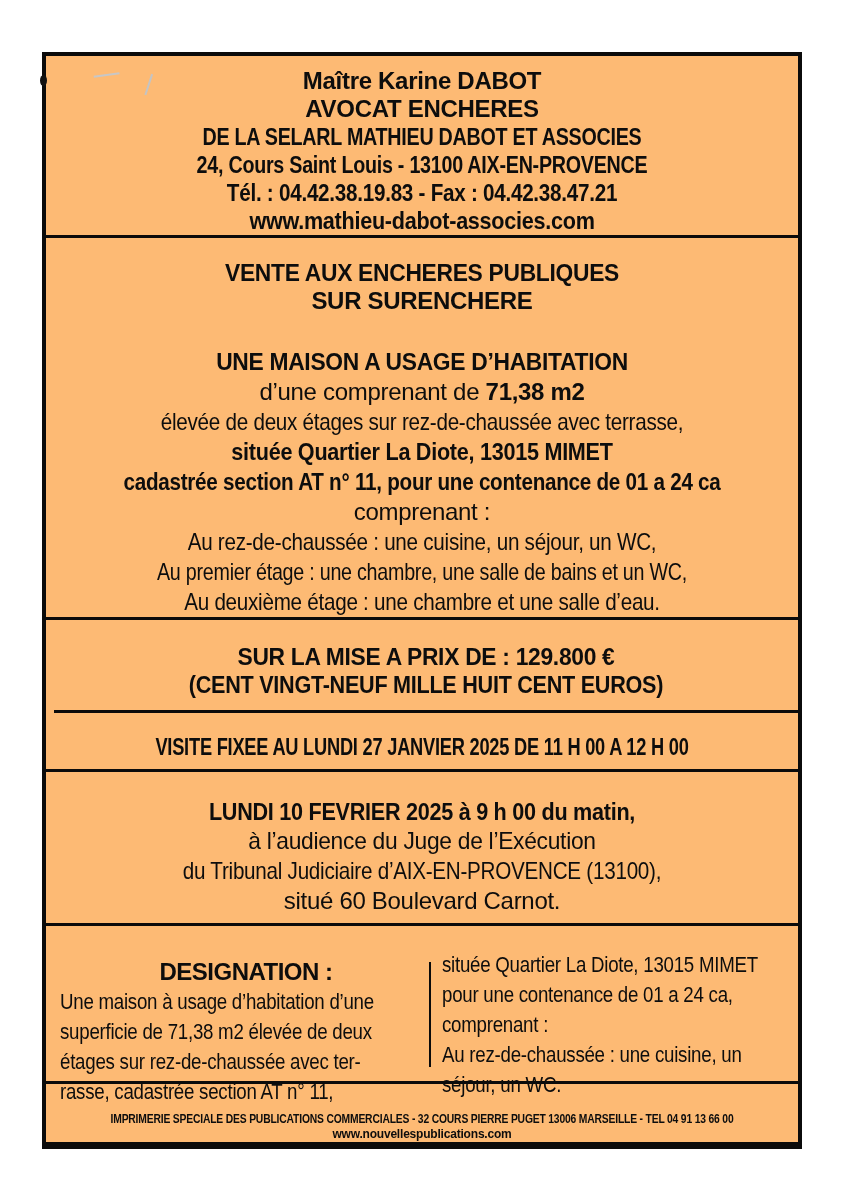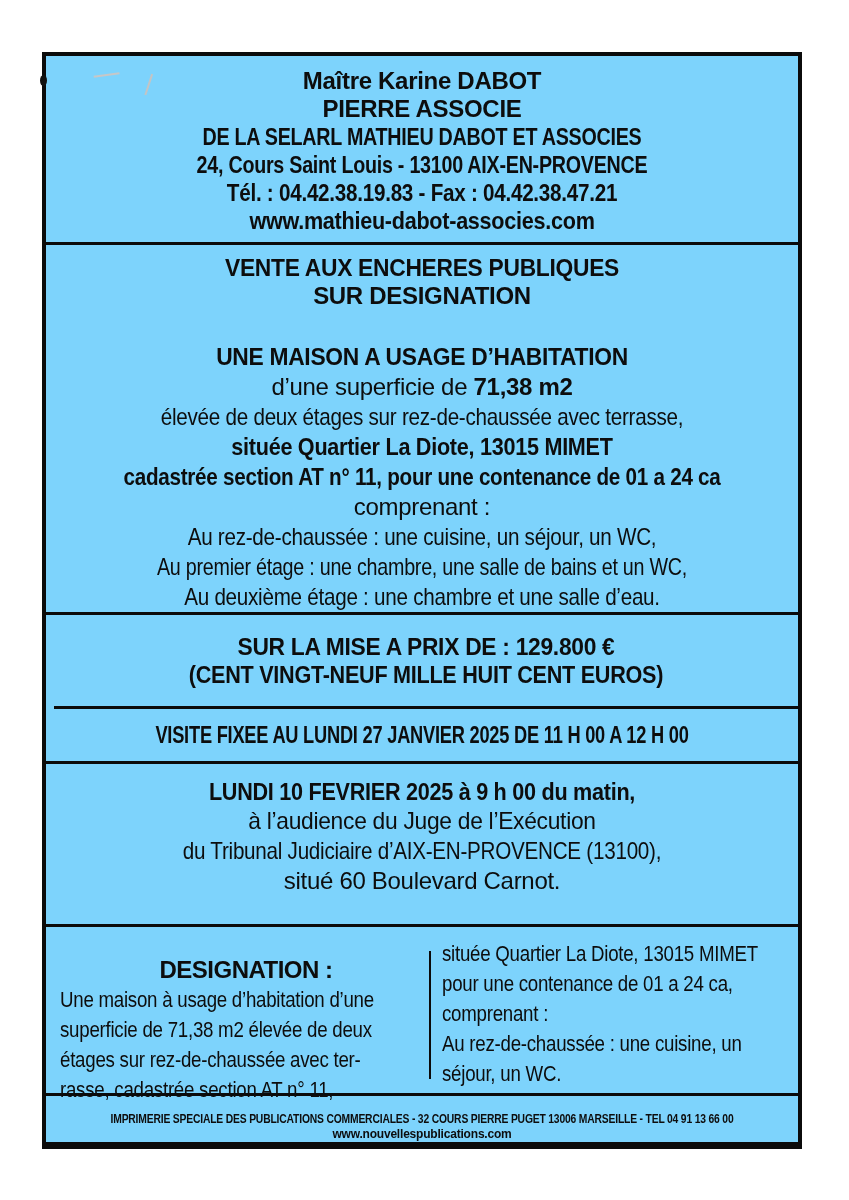--- a/index.html
+++ b/index.html
@@ -5,21 +5,21 @@
 <style>
   html,body{margin:0;padding:0;background:#ffffff;}
   .page{
     position:relative;width:849px;height:1200px;background:#ffffff;overflow:hidden;
     font-family:"Liberation Sans","DejaVu Sans",sans-serif;color:#0d0d0d;
     letter-spacing:-0.3px;
   }
   .frame{
     position:absolute;left:42px;top:52px;width:760px;height:1097px;
     border:4px solid #0b0b0b;border-bottom-width:7px;box-sizing:border-box;
-    display:flex;flex-direction:column;background:#7dd3fc;
+    display:flex;flex-direction:column;background:#fdba74;gap:12px;
   }
   .sec{box-sizing:border-box;border-bottom:3px solid #0b0b0b;text-align:center;}
   .sec:last-child{border-bottom:none;}
   .s1{height:193px;padding-top:11px;}
   .s2{height:375px;padding-top:9px;}
   .s3{height:96px;display:flex;flex-direction:column;justify-content:center;margin-left:8px;}
   .s4{height:56px;display:flex;flex-direction:column;justify-content:center;}
   .s5{height:166px;padding-top:14px;}
   .s6{height:173px;position:relative;text-align:left;}
   .s7{flex:1;padding-top:16px;}
@@ -29,21 +29,21 @@
   .t24{font-size:24px;line-height:30px;}
   .bt24{font-size:24px;line-height:30px;font-weight:700;}
   .gap{height:32px;}
   
   .sx95{transform:scaleX(0.95);transform-origin:50% 50%;}
   .sx90{transform:scaleX(0.90);transform-origin:50% 50%;}
   .sx86{transform:scaleX(0.86);transform-origin:50% 50%;}
   .sx82{transform:scaleX(0.82);transform-origin:50% 50%;}
   .sx76{transform:scaleX(0.76);transform-origin:50% 50%;}
   
-  .col-left{position:absolute;left:14px;top:28px;width:372px;}
+  .col-left{position:absolute;left:14px;top:19px;width:372px;}
   .col-right{position:absolute;left:396px;top:12px;width:352px;}
   .col-div{position:absolute;left:383px;top:24px;bottom:14px;width:2px;background:#0b0b0b;}
   .col-head{font-size:24px;line-height:30px;font-weight:700;text-align:center;letter-spacing:-0.5px;}
   .cl{display:block;white-space:nowrap;font-size:22px;line-height:30px;transform:scaleX(0.85);transform-origin:0 50%;}
   .foot{font-size:12px;line-height:15px;font-weight:700;letter-spacing:-0.2px;}
   
   .nub{position:absolute;left:-6px;top:19px;width:7px;height:11px;background:#111;border-radius:50%;}
   .scuff1{position:absolute;left:48px;top:18px;width:26px;height:6px;border-top:2px solid #c7c7c7;transform:rotate(-8deg);}
   .scuff2{position:absolute;left:92px;top:16px;width:10px;height:22px;border-right:2px solid #c4c4c4;transform:rotate(18deg);}
 </style>
@@ -51,33 +51,33 @@
 <body>
 
 <div class="page">
   <div class="frame">
     <div class="nub"></div>
     <div class="scuff1"></div>
     <div class="scuff2"></div>
 
     <div class="sec s1">
       <span class="ln h24">Maître Karine DABOT</span>
-      <span class="ln h24">PIERRE ASSOCIE</span>
+      <span class="ln h24">AVOCAT ENCHERES</span>
       <span class="ln h24 sx82">DE LA SELARL MATHIEU DABOT ET ASSOCIES</span>
       <span class="ln h24 sx82">24, Cours Saint Louis - 13100 AIX-EN-PROVENCE</span>
       <span class="ln h24 sx86">Tél. : 04.42.38.19.83 - Fax : 04.42.38.47.21</span>
       <span class="ln h24 sx90">www.mathieu-dabot-associes.com</span>
     </div>
 
     <div class="sec s2">
       <span class="ln h24 sx95">VENTE AUX ENCHERES PUBLIQUES</span>
-      <span class="ln h24">SUR DESIGNATION</span>
+      <span class="ln h24">SUR SURENCHERE</span>
       <div class="gap"></div>
       <span class="ln bt24 sx95">UNE MAISON A USAGE D’HABITATION</span>
-      <span class="ln t24"><span>d’une superficie de </span><span class="b">71,38 m2</span></span>
+      <span class="ln t24"><span>d’une comprenant de </span><span class="b">71,38 m2</span></span>
       <span class="ln t24 sx86">élevée de deux étages sur rez-de-chaussée avec terrasse,</span>
       <span class="ln bt24 sx90">située Quartier La Diote, 13015 MIMET</span>
       <span class="ln bt24 sx86">cadastrée section AT n° 11, pour une contenance de 01 a 24 ca</span>
       <span class="ln t24">comprenant :</span>
       <span class="ln t24 sx86">Au rez-de-chaussée : une cuisine, un séjour, un WC,</span>
       <span class="ln t24 sx82">Au premier étage : une chambre, une salle de bains et un WC,</span>
       <span class="ln t24 sx86">Au deuxième étage : une chambre et une salle d’eau.</span>
     </div>
 
     <div class="sec s3">

